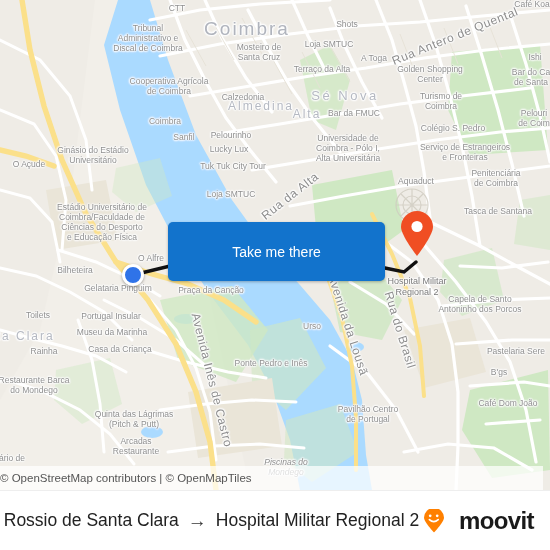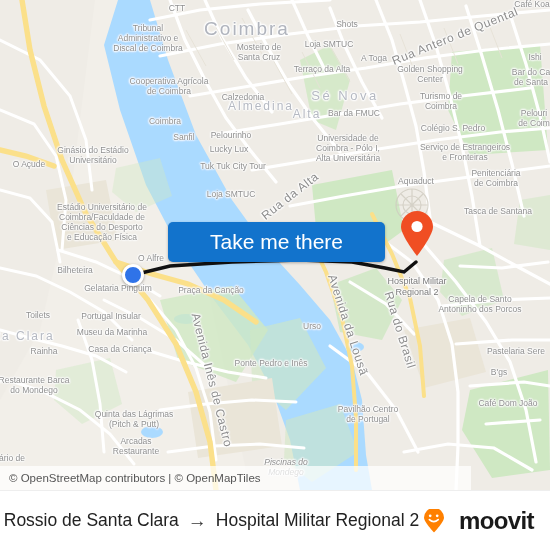--- a/index.html
+++ b/index.html
@@ -22,29 +22,29 @@
   .mlabel.roadbig{color:#8d8d8d;font-size:12px;letter-spacing:.6px;}
   .mlabel.hosp{color:#7b7b7b;font-size:9px;line-height:11px;}
 
   
   #origin-marker{position:absolute;width:22px;height:22px;border-radius:50%;
        background:#2f73e8;border:3px solid #fff;box-sizing:border-box;
        box-shadow:0 1px 3px rgba(0,0,0,.35);}
   #dest-marker{position:absolute;width:36px;height:46px;}
 
   
-  #cta{position:absolute;left:168px;top:222px;width:217px;height:40px;
-       background:#1273cc;border-radius:5px;color:#fff;font-size:21px;
+  #cta{position:absolute;left:168px;top:222px;width:217px;height:59px;
+       background:#1273cc;border-radius:5px;color:#fff;font-size:14px;
        display:flex;align-items:center;justify-content:center;
        box-shadow:0 1px 3px rgba(0,0,0,.28);cursor:pointer;
        font-family:"Liberation Sans",sans-serif;}
 
   
-  #attrib{position:absolute;left:0;top:466px;width:471px;height:24px;
-          color:#555;font-size:11.5px;line-height:24px;padding-left:9px;
+  #attrib{position:absolute;left:0;top:466px;width:543px;height:24px;
+          color:#555;font-size:11.5px;line-height:24px;
           box-sizing:border-box;background:rgba(255,255,255,.72);}
 
   
   #footer{position:absolute;left:0;top:490px;width:550px;height:60px;background:#fff;
           display:flex;align-items:center;border-top:1px solid #eee;box-sizing:border-box;}
   #footer-route{flex:1;display:flex;align-items:center;justify-content:center;gap:9px;
           font-size:17.5px;color:#222;}
   #arrow-icon{color:#333;font-size:19px;}
   #moovit-logo{display:flex;align-items:center;gap:14px;padding-right:16px;}
   #moovit-word{font-size:24px;font-weight:bold;color:#1a1a1a;letter-spacing:-.6px;}

